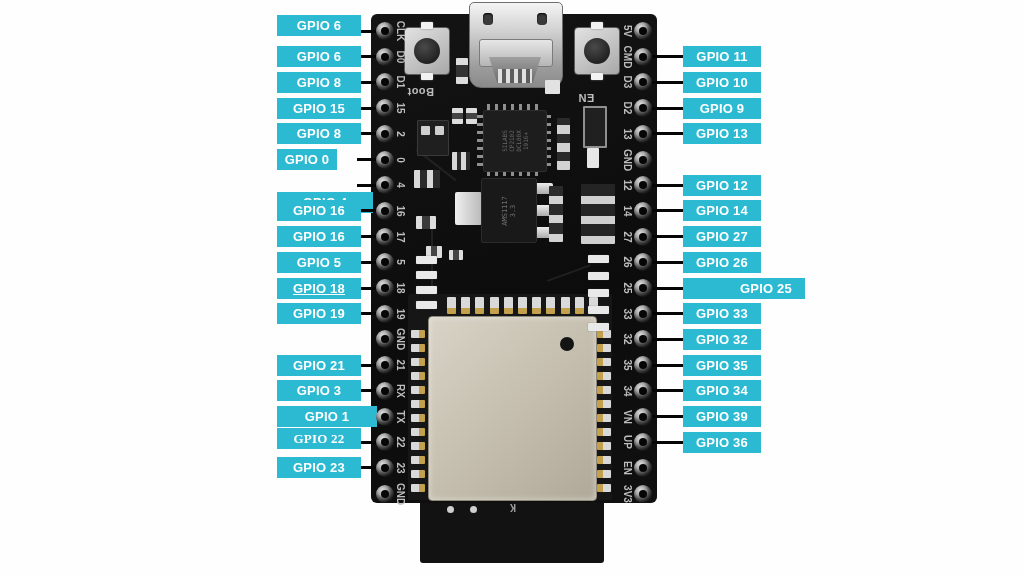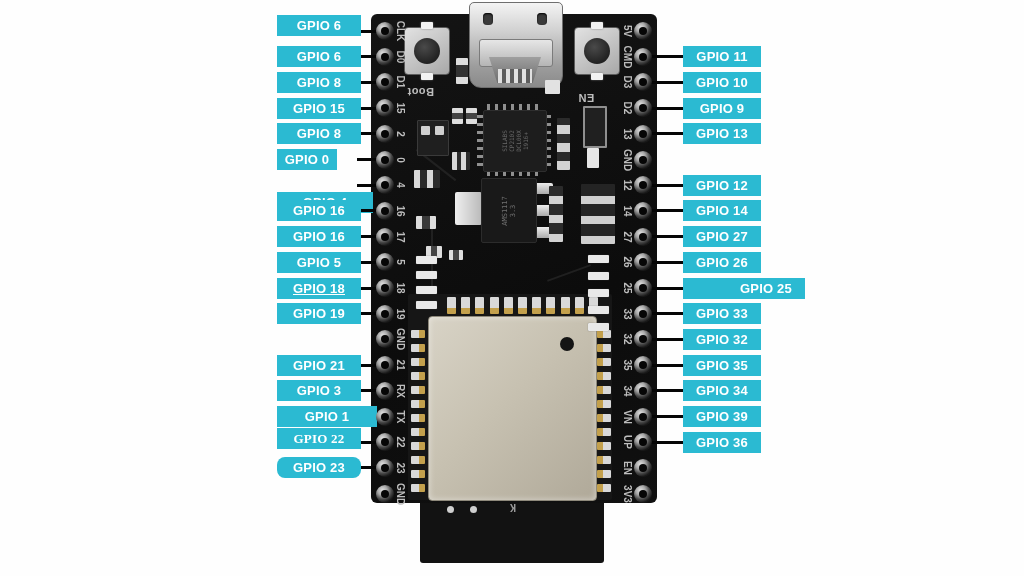--- a/index.html
+++ b/index.html
@@ -258,21 +258,21 @@
   <div class="silk" style="left: 400px; top: 416.5px; transform: translate(-50%, -50%) rotate(90deg);">TX</div>
 
   <div class="connector-line" style="left: 357px; top: 440.7px; width: 27px;"></div>
   <div class="gpio-label" style="left: 277px; top: 428px; width: 84px; font-family: Liberation Serif, serif;">GPIO 22</div>
   <div class="pin-hole" style="left: 376px; top: 433.2px;">
     <div class="pin-hole-inner"></div>
   </div>
   <div class="silk" style="left: 400px; top: 442.2px; transform: translate(-50%, -50%) rotate(90deg);">22</div>
 
   <div class="connector-line" style="left: 357px; top: 466.4px; width: 27px;"></div>
-  <div class="gpio-label" style="left: 277px; top: 457.4px; width: 84px; border-radius: 8px;">GPIO 23</div>
+  <div class="gpio-label" style="left: 277px; top: 457.4px; width: 84px;">GPIO 23</div>
   <div class="pin-hole" style="left: 376px; top: 458.9px;">
     <div class="pin-hole-inner"></div>
   </div>
   <div class="silk" style="left: 400px; top: 467.9px; transform: translate(-50%, -50%) rotate(90deg);">23</div>
 
   <div class="pin-hole" style="left: 376px; top: 484.6px;">
     <div class="pin-hole-inner"></div>
   </div>
   <div class="silk" style="left: 400px; top: 493.6px; transform: translate(-50%, -50%) rotate(90deg);">GND</div>
 

